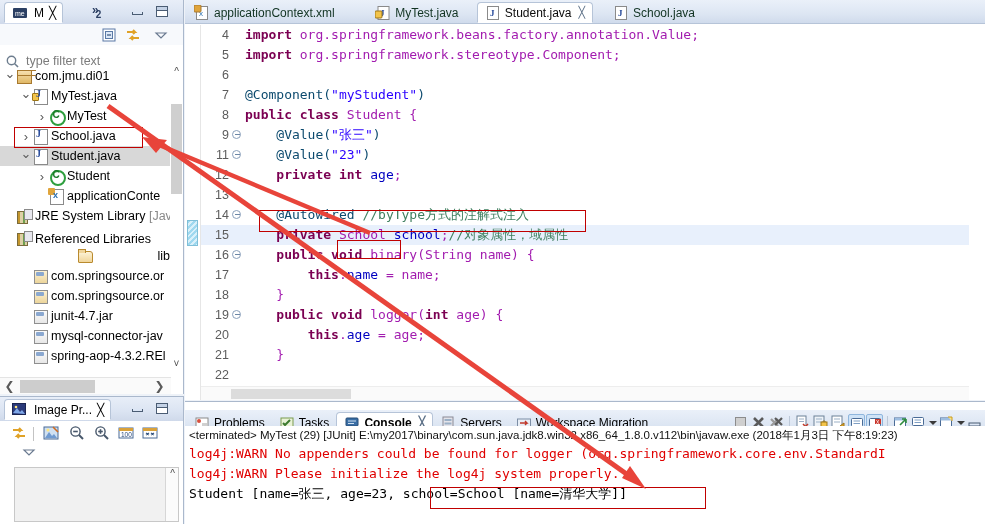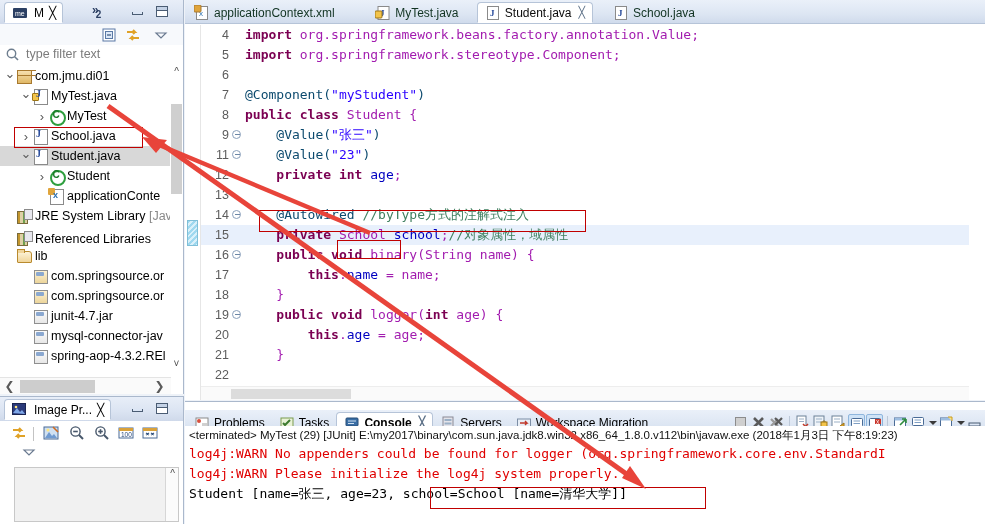--- a/index.html
+++ b/index.html
@@ -32,21 +32,21 @@
         border-top-left-radius:4px; border-top-right-radius:4px; font-size:12px;}
   .minmax { position:absolute; top:6px; width:13px; height:12px; }
   .minmax i { display:block; }
   .ic-min { width:11px; height:3px; border:1px solid #4a5c73; border-top:none;
             background:#dce6f5; position:relative; top:6px; }
   .ic-max { width:12px; height:11px; border:1px solid #4a5c73; background:#fff; }
   .ic-max::before{content:"";display:block;height:3px;background:#c4d2e6;border-bottom:1px solid #4a5c73;}
 
   #pe-toolbar { position:absolute; left:0; top:24px; right:0; height:21px;
      background:#f7f9fc; }
-  #pe-filter { position:absolute; left:0; top:45px; right:0; height:20px; }
+  #pe-filter { position:absolute; left:0; top:52px; right:0; height:20px; }
   #pe-filter .ftext { position:absolute; left:26px; top:2px; color:#7b7b7b; font-size:12.5px; }
 
   #tree { position:absolute; left:0; top:66px; right:13px; bottom:22px; overflow:hidden; }
   .row { position:relative; height:20px; display:flex; align-items:center;
          font-size:12.5px; white-space:nowrap; color:#000; }
   .row .tw { width:12px; text-align:center; color:#5a5a5a; font-size:9px; flex:none; }
   .row .lbl { margin-left:3px; }
   .row.sel { background:#d8d8d8; }
 
   
@@ -279,21 +279,21 @@
           <div class="row" style="padding-left: 4px;">
             <span class="tw"></span>
             <span class="tico i-lib"></span>
             <span class="lbl">JRE System Library <span style="color:#8a8a8a">[Java</span></span>
           </div>
           <div class="row" style="padding-left: 4px; align-items: flex-end;">
             <span class="tw"></span>
             <span class="tico i-lib"></span>
             <span class="lbl">Referenced Libraries</span>
           </div>
-          <div class="row" style="padding-left: 4px;">
+          <div class="row" style="padding-left: 4px; justify-content: space-between;">
             <span class="tw"></span>
             <span class="tico i-folder"></span>
             <span class="lbl">lib</span>
           </div>
           <div class="row" style="padding-left: 20px;">
             <span class="tw"></span>
             <span class="tico i-jar sp"></span>
             <span class="lbl">com.springsource.or</span>
           </div>
           <div class="row" style="padding-left: 20px;">

